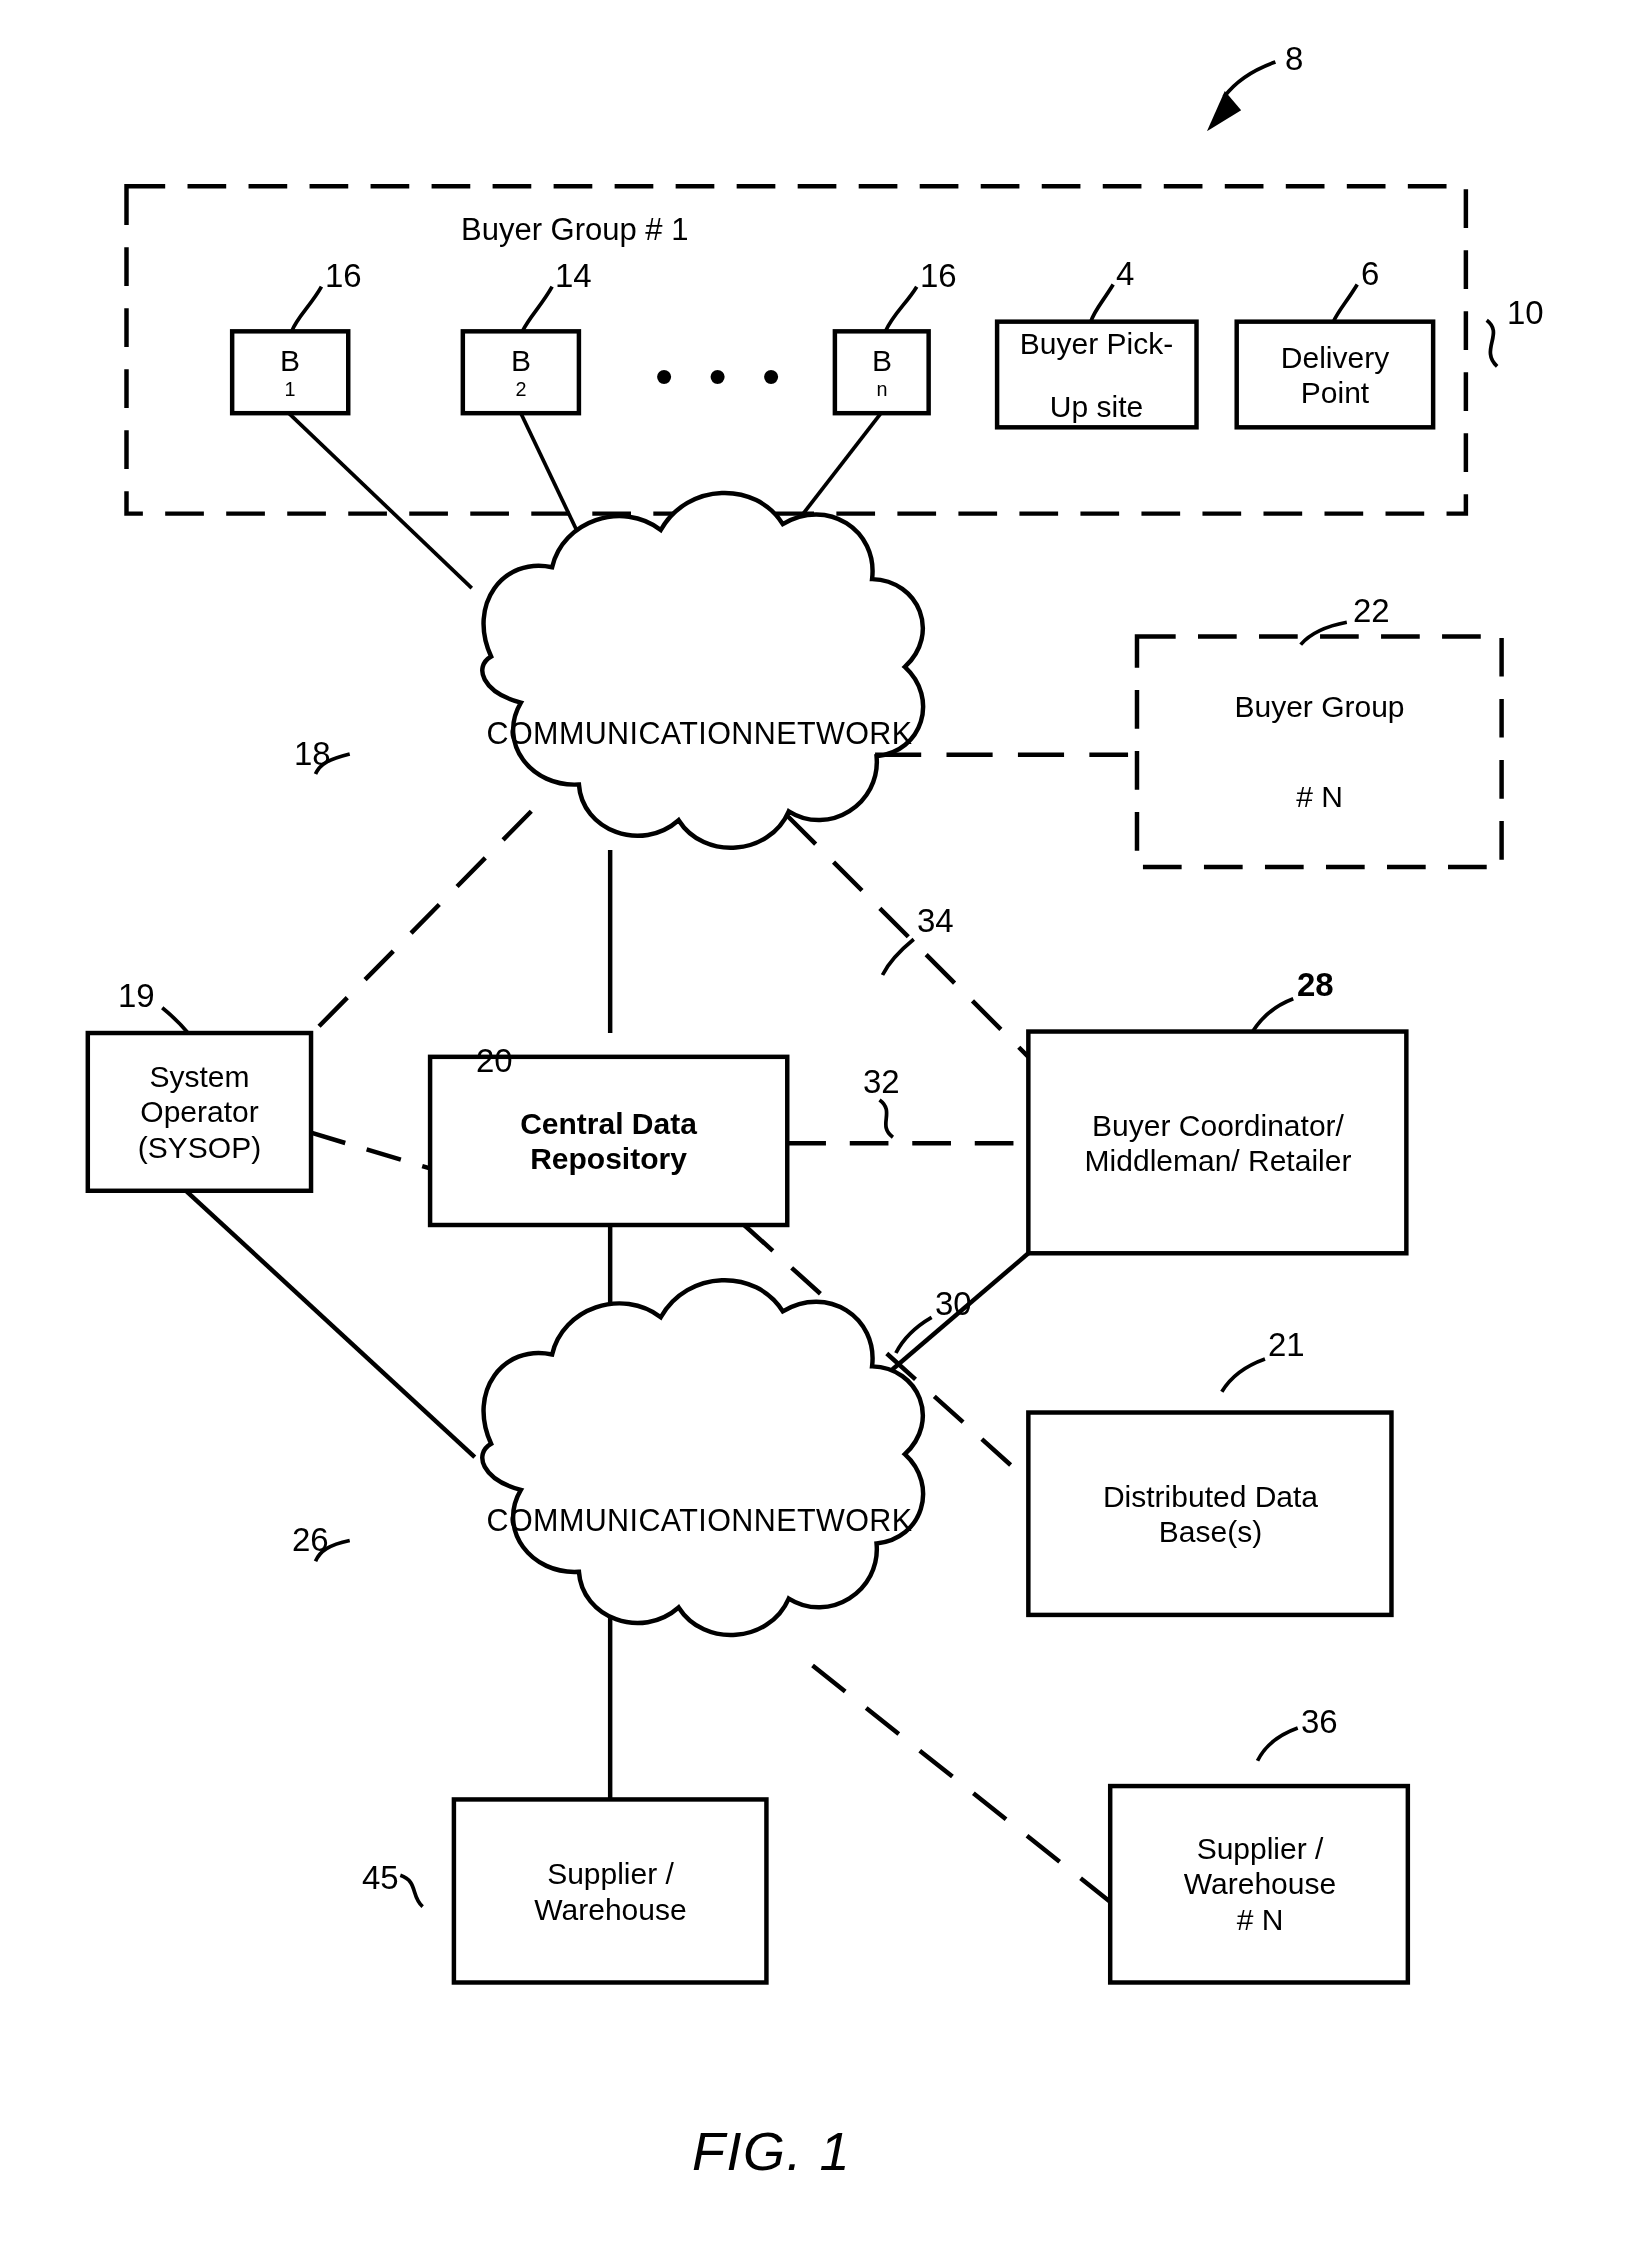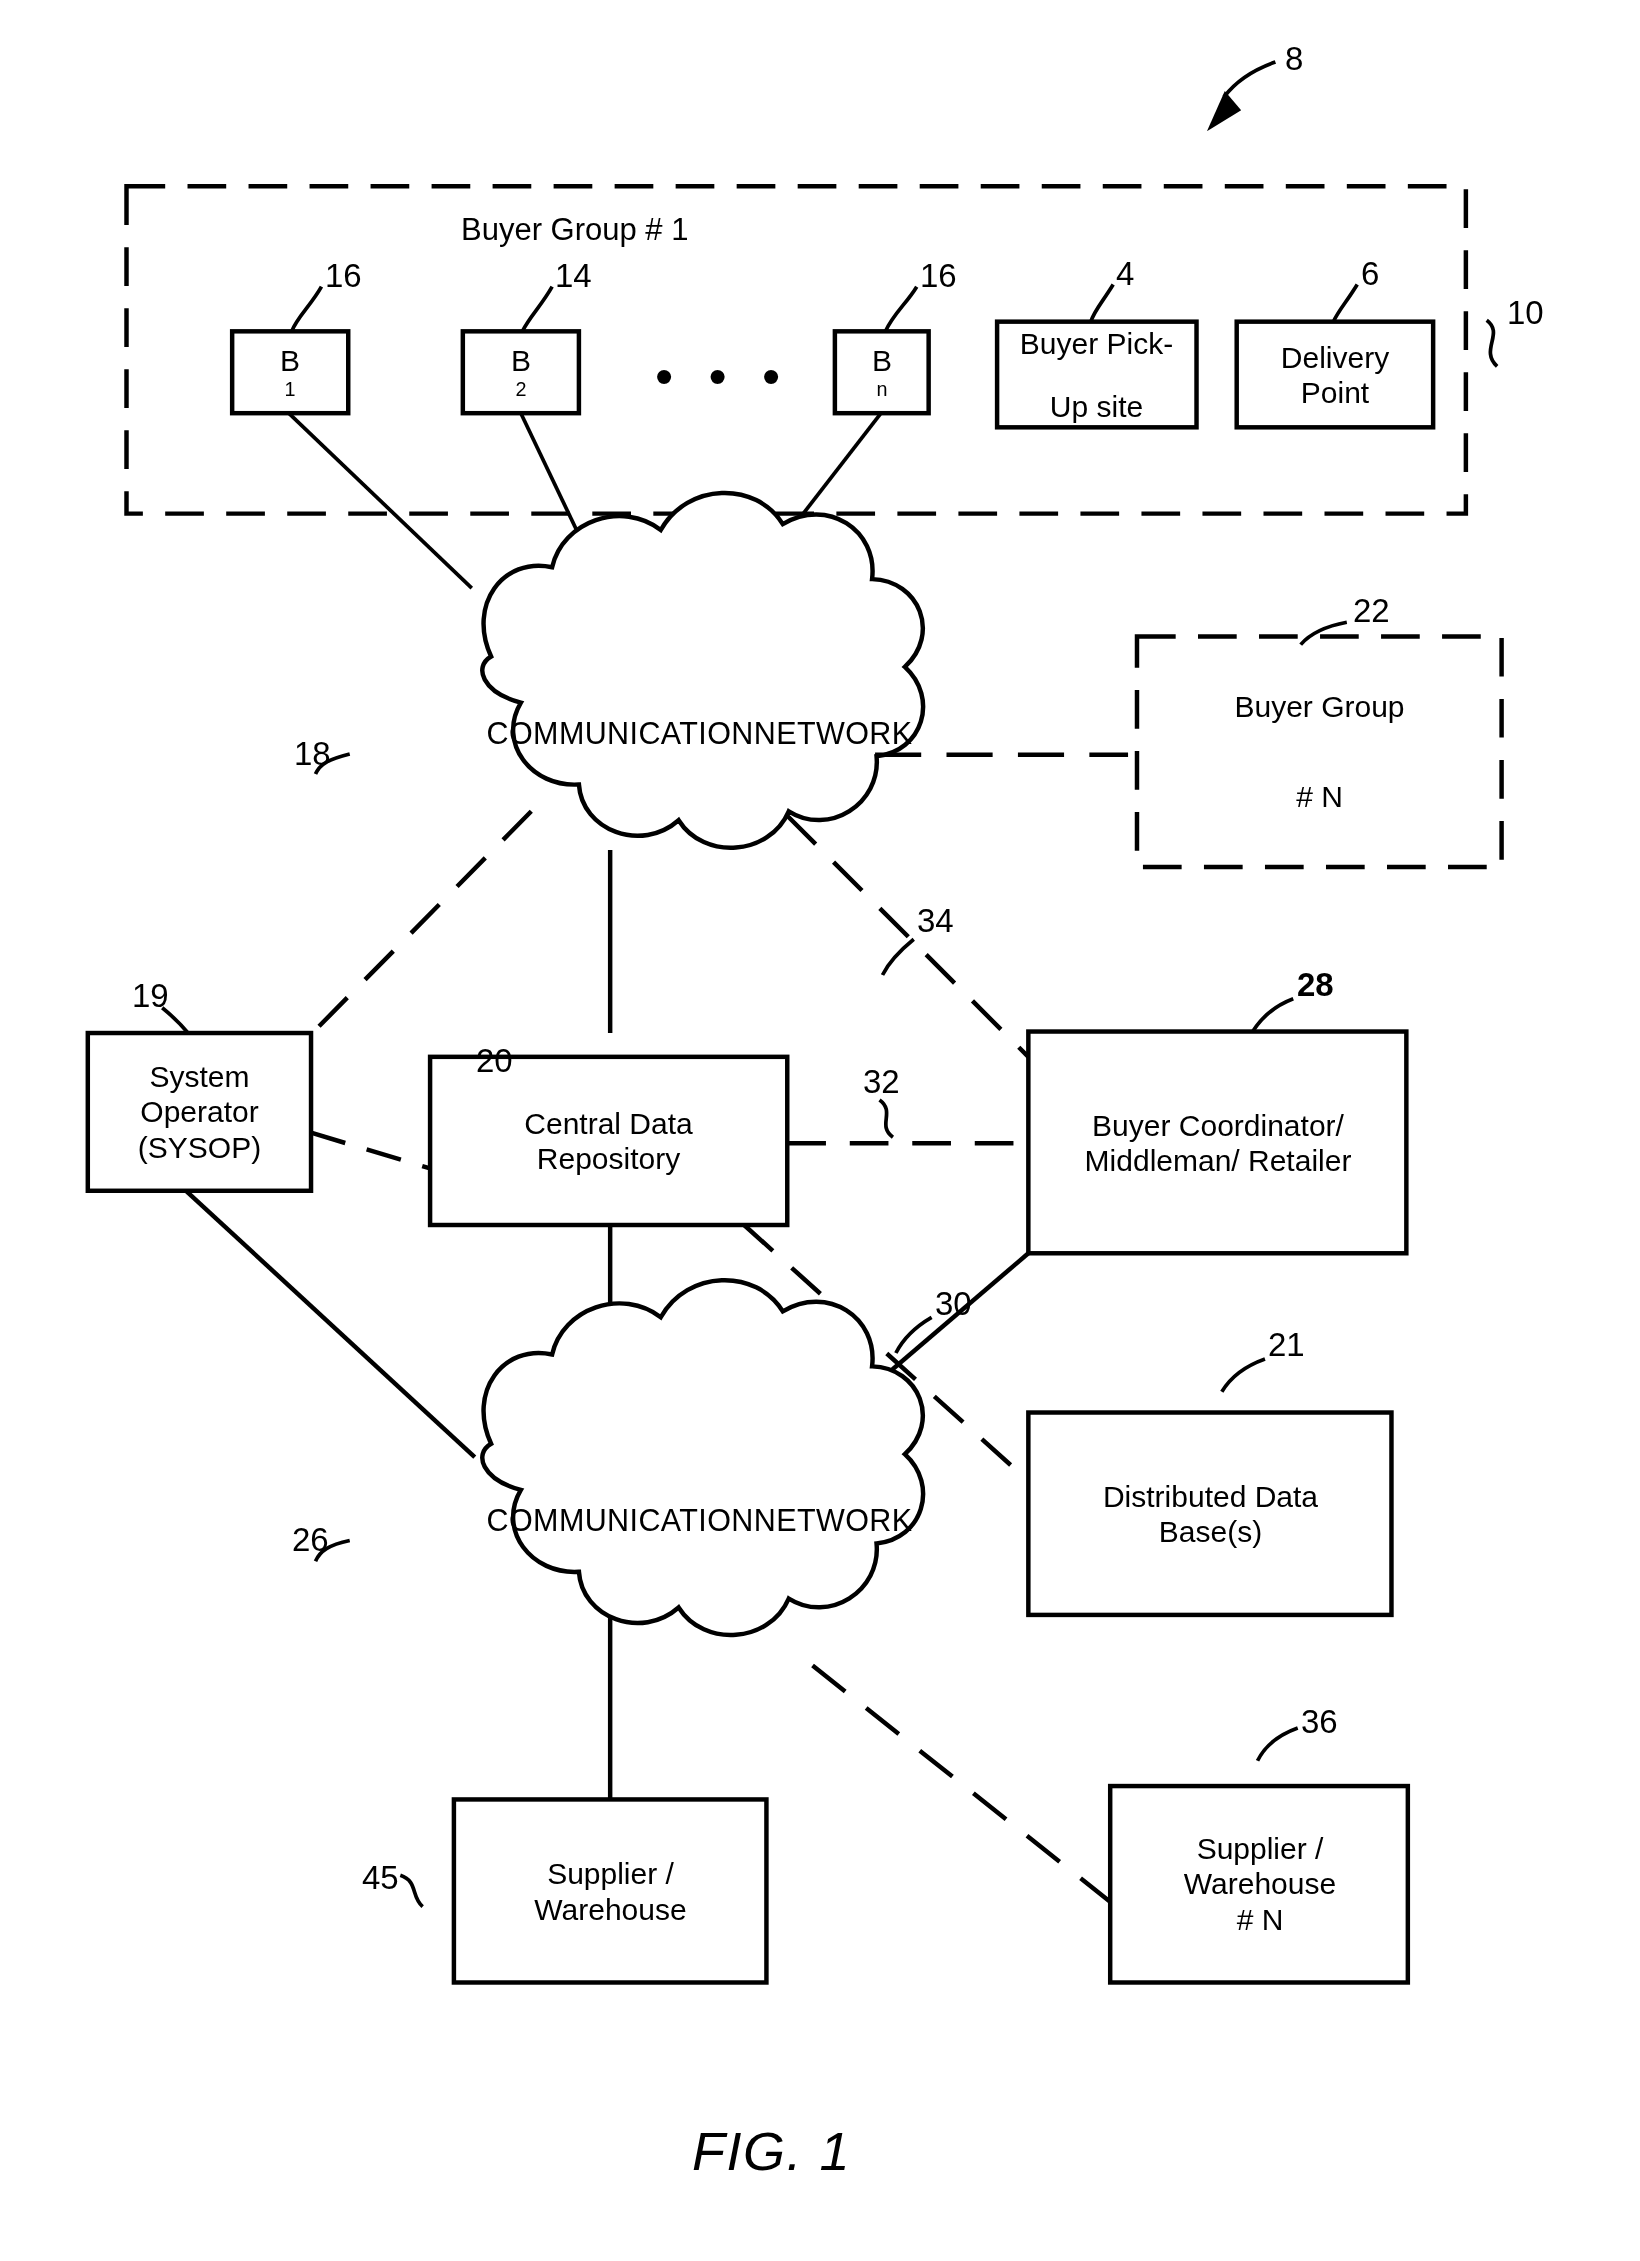--- a/index.html
+++ b/index.html
@@ -248,23 +248,23 @@
     <span>Buyer Group</span>
     <span># N</span>
   </div>
   <div class="ref-num" style="left:1353px; top:592px;">22</div>
 
   <div class="node-label" style="left:88px; top:1033px; width:223px; height:158px;">
     <span>System</span>
     <span>Operator</span>
     <span>(SYSOP)</span>
   </div>
-  <div class="ref-num" style="left:132px; top:977px;">19</div>
-
-  <div class="node-label" style="left:430px; top:1057px; width:357px; height:168px;">
+  <div class="ref-num" style="left:118px; top:977px;">19</div>
+
+  <div class="node-label" style="left:430px; top:1057px; width:357px; height:168px;font-weight:bold;">
     <span>Central Data</span>
     <span>Repository</span>
   </div>
   <div class="ref-num" style="left:476px; top:1042px;">20</div>
 
   <div class="node-label" style="left:1029px; top:1032px; width:378px; height:222px;">
     <span>Buyer Coordinator/</span>
     <span>Middleman/ Retailer</span>
   </div>
   <div class="ref-num" style="left:1297px; top:966px;font-weight:bold;">28</div>

